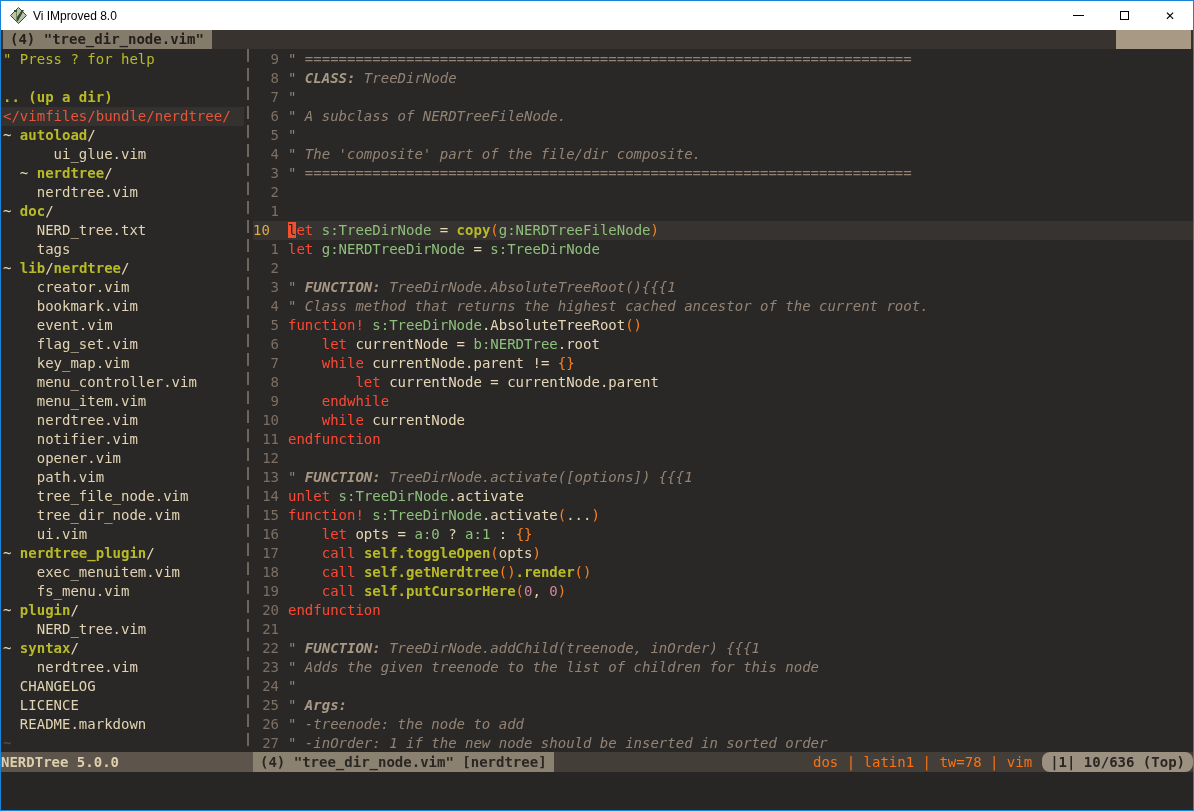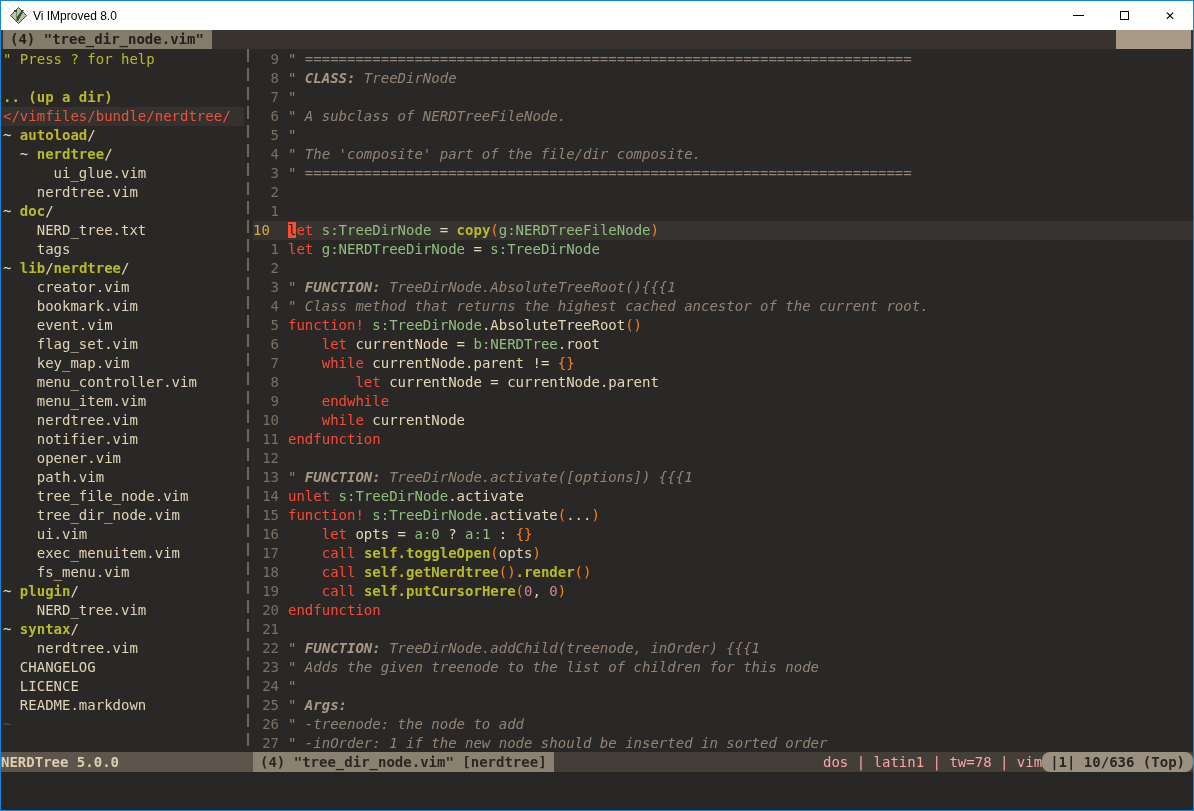--- a/index.html
+++ b/index.html
@@ -57,21 +57,21 @@
   .tk-n { color:#d3869b; }
   .tk-t { color:#e6d7b5; }
   .tk-c { color:#928374; font-style:italic; }
   .tk-cb{ color:#a89984; font-style:italic; font-weight:bold; }
   .tk-cur{ background:#f4502e; color:#2a2220; }
   
   .statusline { height:20px; display:flex; flex:0 0 auto; font-size:14px; line-height:20px; background:#443e39; }
   .sl-left { flex:0 0 252px; background:#5d554b; color:#ddcfae; font-weight:bold; padding-left:0; white-space:pre; }
   .sl-file { background:#8b8170; color:#2a2723; font-weight:bold; padding:0 7px; white-space:pre; }
   .sl-spacer { flex:1; }
-  .sl-flags { color:#fca5a5; white-space:pre; }
+  .sl-flags { color:#f97316; white-space:pre; padding-right:10px; }
   .sl-ruler { background:#9c9080; color:#2a2723; font-weight:bold; padding:0 8px 0 8px; white-space:pre;border-radius:8px; }
   
   .cmdline { flex:1; background:#282625; }
   
   .vim-diamond { position:absolute; inset:0; }
 </style>
 </head>
 <body>
 
 <div class="window">
@@ -103,41 +103,42 @@
     <span class="buffers">BUFFERS</span>
   </div>
 
   <div class="main">
     <div class="nerdtree">
         <div class="row nt-row"><span class="tk nt-help">" Press ? for help</span></div>
         <div class="row nt-row"></div>
         <div class="row nt-row"><span class="tk nt-up">.. (up a dir)</span></div>
         <div class="row nt-row nt-hl"><span class="tk nt-root">&lt;/vimfiles/bundle/nerdtree/</span></div>
         <div class="row nt-row"><span class="tk nt-arrow">~ </span><span class="tk nt-dir">autoload</span><span class="tk nt-slash">/</span></div>
+        <div class="row nt-row"><span class="tk nt-file">      ui_glue.vim</span></div>
         <div class="row nt-row"><span class="tk nt-arrow">  ~ </span><span class="tk nt-dir">nerdtree</span><span class="tk nt-slash">/</span></div>
-        <div class="row nt-row"><span class="tk nt-file">      ui_glue.vim</span></div>
         <div class="row nt-row"><span class="tk nt-file">    nerdtree.vim</span></div>
         <div class="row nt-row"><span class="tk nt-arrow">~ </span><span class="tk nt-dir">doc</span><span class="tk nt-slash">/</span></div>
         <div class="row nt-row"><span class="tk nt-file">    NERD_tree.txt</span></div>
         <div class="row nt-row"><span class="tk nt-file">    tags</span></div>
         <div class="row nt-row"><span class="tk nt-arrow">~ </span><span class="tk nt-dir">lib</span><span class="tk nt-slash">/</span><span class="tk nt-dir">nerdtree</span><span class="tk nt-slash">/</span></div>
         <div class="row nt-row"><span class="tk nt-file">    creator.vim</span></div>
         <div class="row nt-row"><span class="tk nt-file">    bookmark.vim</span></div>
         <div class="row nt-row"><span class="tk nt-file">    event.vim</span></div>
         <div class="row nt-row"><span class="tk nt-file">    flag_set.vim</span></div>
         <div class="row nt-row"><span class="tk nt-file">    key_map.vim</span></div>
         <div class="row nt-row"><span class="tk nt-file">    menu_controller.vim</span></div>
         <div class="row nt-row"><span class="tk nt-file">    menu_item.vim</span></div>
         <div class="row nt-row"><span class="tk nt-file">    nerdtree.vim</span></div>
         <div class="row nt-row"><span class="tk nt-file">    notifier.vim</span></div>
         <div class="row nt-row"><span class="tk nt-file">    opener.vim</span></div>
         <div class="row nt-row"><span class="tk nt-file">    path.vim</span></div>
         <div class="row nt-row"><span class="tk nt-file">    tree_file_node.vim</span></div>
         <div class="row nt-row"><span class="tk nt-file">    tree_dir_node.vim</span></div>
         <div class="row nt-row"><span class="tk nt-file">    ui.vim</span></div>
+        <div class="row nt-row"><span class="tk nt-arrow">~ </span><span class="tk nt-dir">nerdtree_plugin</span><span class="tk nt-slash">/</span></div>
         <div class="row nt-row"><span class="tk nt-file">    exec_menuitem.vim</span></div>
         <div class="row nt-row"><span class="tk nt-file">    fs_menu.vim</span></div>
         <div class="row nt-row"><span class="tk nt-arrow">~ </span><span class="tk nt-dir">plugin</span><span class="tk nt-slash">/</span></div>
         <div class="row nt-row"><span class="tk nt-file">    NERD_tree.vim</span></div>
         <div class="row nt-row"><span class="tk nt-arrow">~ </span><span class="tk nt-dir">syntax</span><span class="tk nt-slash">/</span></div>
         <div class="row nt-row"><span class="tk nt-file">    nerdtree.vim</span></div>
         <div class="row nt-row"><span class="tk nt-file">  CHANGELOG</span></div>
         <div class="row nt-row"><span class="tk nt-file">  LICENCE</span></div>
         <div class="row nt-row"><span class="tk nt-file">  README.markdown</span></div>
         <div class="row nt-row"><span class="tk nt-filler">~</span></div>

